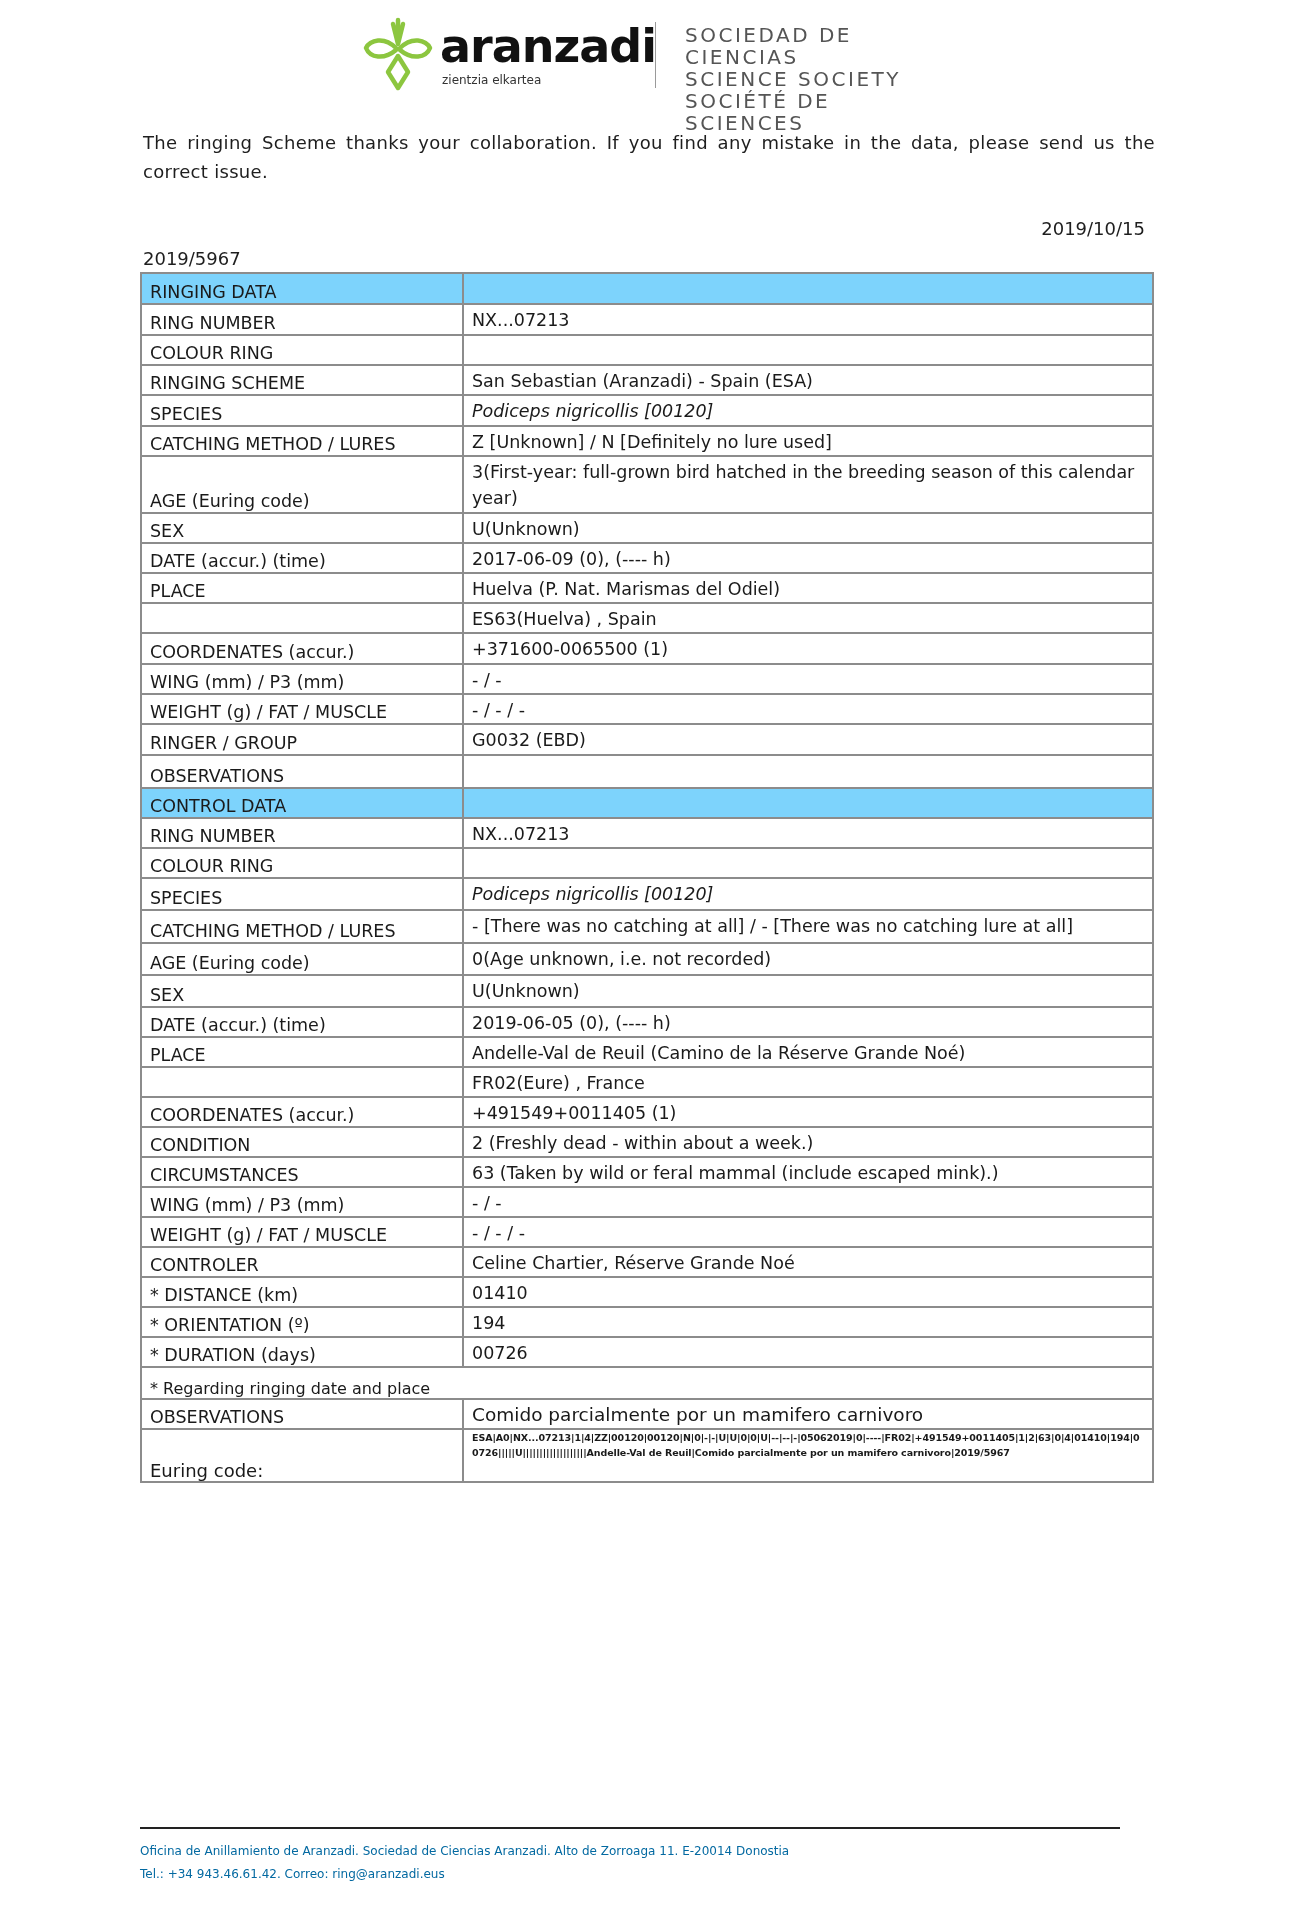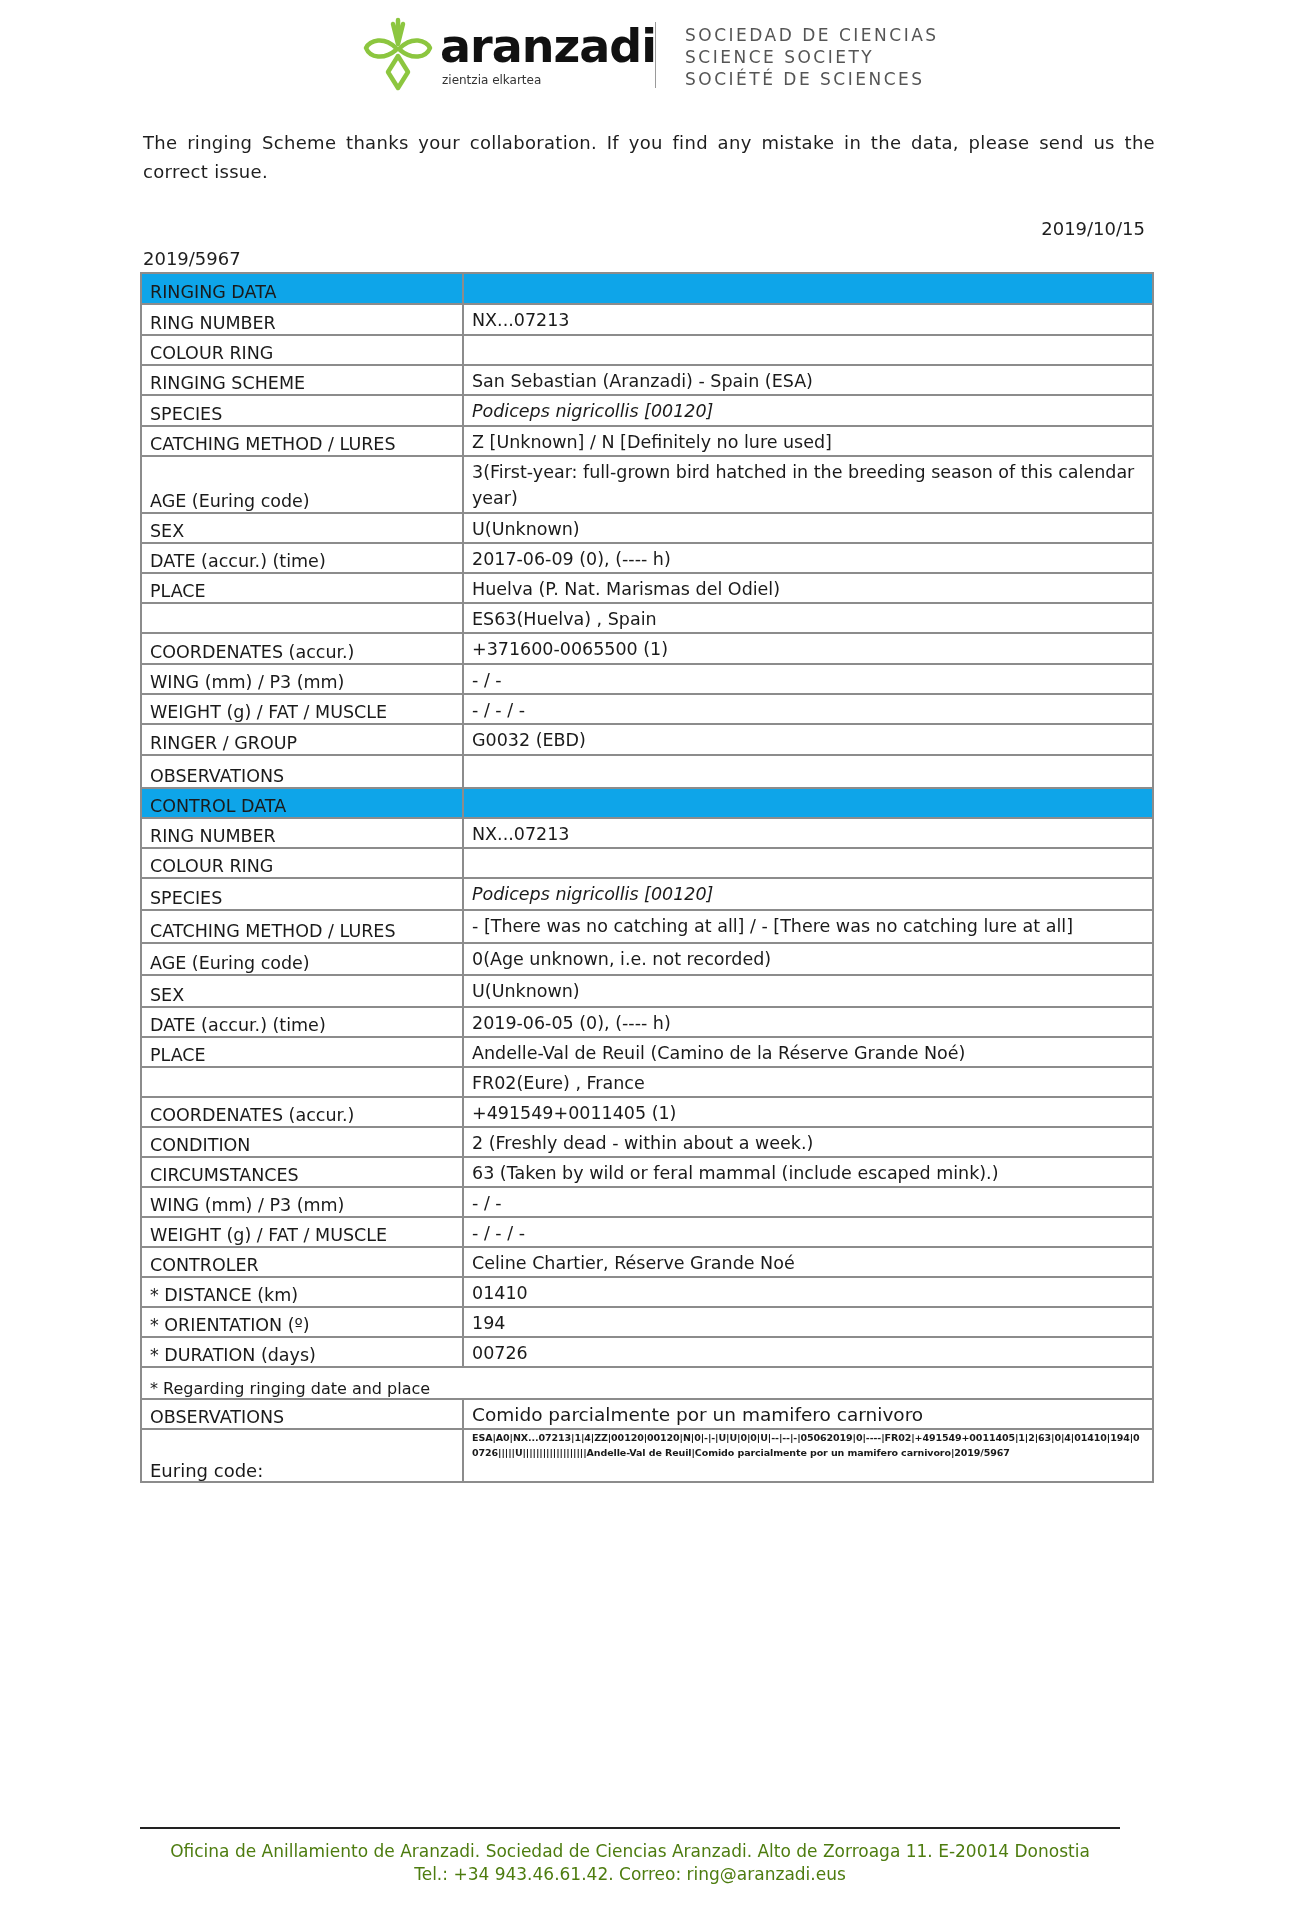--- a/index.html
+++ b/index.html
@@ -4,42 +4,42 @@
 <style>
   html, body { margin: 0; padding: 0; background: #ffffff; }
   body { width: 1299px; height: 1920px; position: relative; overflow: hidden;
          font-family: "DejaVu Sans", sans-serif; color: #1a1a1a; }
   .logo { position: absolute; left: 362px; top: 16px; width: 580px; height: 80px; }
   .logo-icon { position: absolute; left: 0; top: 0; width: 72px; height: 76px; }
   .logo-word { position: absolute; left: 78px; top: 4px; font-family: "DejaVu Sans", sans-serif;
                font-weight: bold; font-size: 46px; letter-spacing: -1px; color: #111; line-height: 52px; }
   .logo-sub { position: absolute; left: 80px; top: 57px; font-size: 12px; color: #333; letter-spacing: 0; }
   .logo-divider { position: absolute; left: 293px; top: 6px; width: 1px; height: 66px; background: #9a9a9a; }
-  .logo-society { position: absolute; left: 323px; top: 8px; font-size: 17px; letter-spacing: 2.5px;
+  .logo-society { position: absolute; left: 323px; top: 8px; font-size: 20px; letter-spacing: 2.5px;
                   color: #555; line-height: 22px; }
   .intro { position: absolute; left: 143px; top: 128px; width: 1012px; font-size: 18px; line-height: 29px;
            text-align: justify; letter-spacing: 0.3px; color: #1e1e1e; }
   .issue-date { position: absolute; right: 154px; top: 218px; font-size: 18px; color: #1e1e1e; }
   .ref-number { position: absolute; left: 143px; top: 248px; font-size: 18px; color: #1e1e1e; }
   table.data { position: absolute; left: 140px; top: 272px; width: 1014px; border-collapse: collapse;
                table-layout: fixed; font-size: 17.5px; }
   table.data td { border: 2px solid #8c8c8c; padding: 0 8px; overflow: hidden; }
   table.data col.c1 { width: 322px; }
   table.data td.lab { vertical-align: bottom; padding-bottom: 1px; white-space: nowrap; }
   table.data td.val { vertical-align: top; padding-top: 2px; line-height: 26px; border-radius: 12px; }
-  tr.section td { background: #0ea5e9; }
+  tr.section td { background: #7dd3fc; }
   tr.section td.lab { font-weight: normal; }
   .italic { font-style: italic; }
   td.foot { font-size: 16px; vertical-align: bottom; padding-bottom: 2px; }
   td.euring-lab { font-size: 18px; vertical-align: bottom; padding-bottom: 3px; }
   td.euring-val { font-size: 9.5px; font-weight: bold; line-height: 15px; vertical-align: top;
                   padding-top: 1px; word-break: break-all; letter-spacing: -0.1px; }
   .footer-line { position: absolute; left: 140px; top: 1827px; width: 980px; height: 2px; background: #222; }
-  .footer-text { position: absolute; left: 140px; top: 1840px; width: 980px; text-align: center;
-                 font-size: 17px; line-height: 23px; color: #4d7c0f; }
+  .footer-text { position: absolute; left: 140px; top: 1840px; width: 980px; 
+                 font-size: 12px; line-height: 23px; color: #0369a1; }
 </style>
 </head>
 <body>
 
 <div class="logo">
   <svg class="logo-icon" viewBox="0 0 72 76">
     <g fill="none" stroke="#8cc63f" stroke-width="4.5" stroke-linejoin="round" stroke-linecap="round">
       <path d="M36 28 L31 8 M36 28 L36 4 M36 28 L41 8"></path>
       <path d="M34 32 C22 20, 8 24, 4 32 C8 42, 22 44, 34 34"></path>
       <path d="M38 32 C50 20, 64 24, 68 32 C64 42, 50 44, 38 34"></path>

